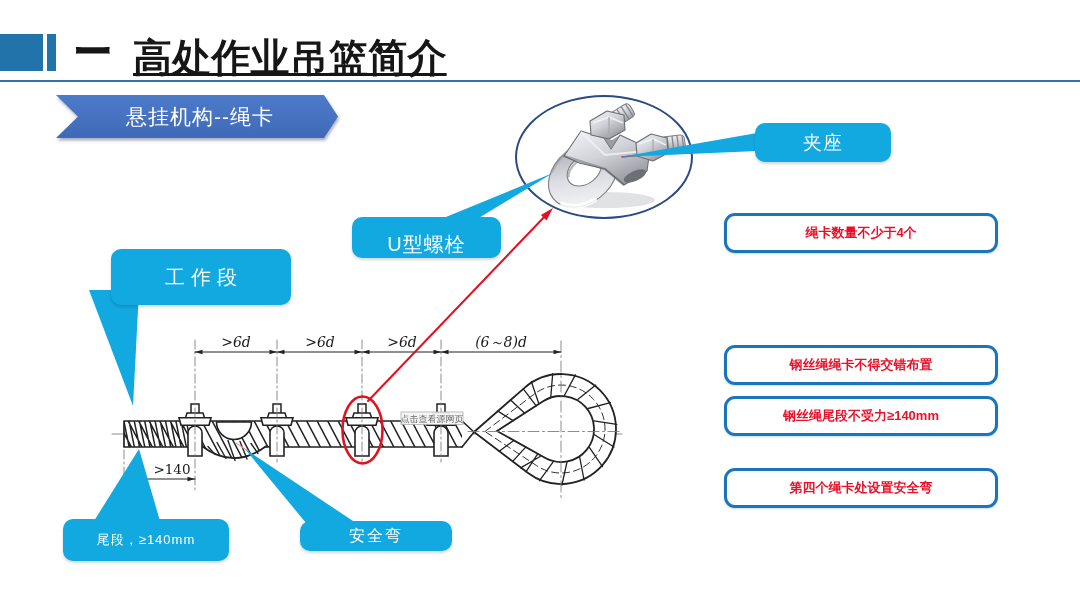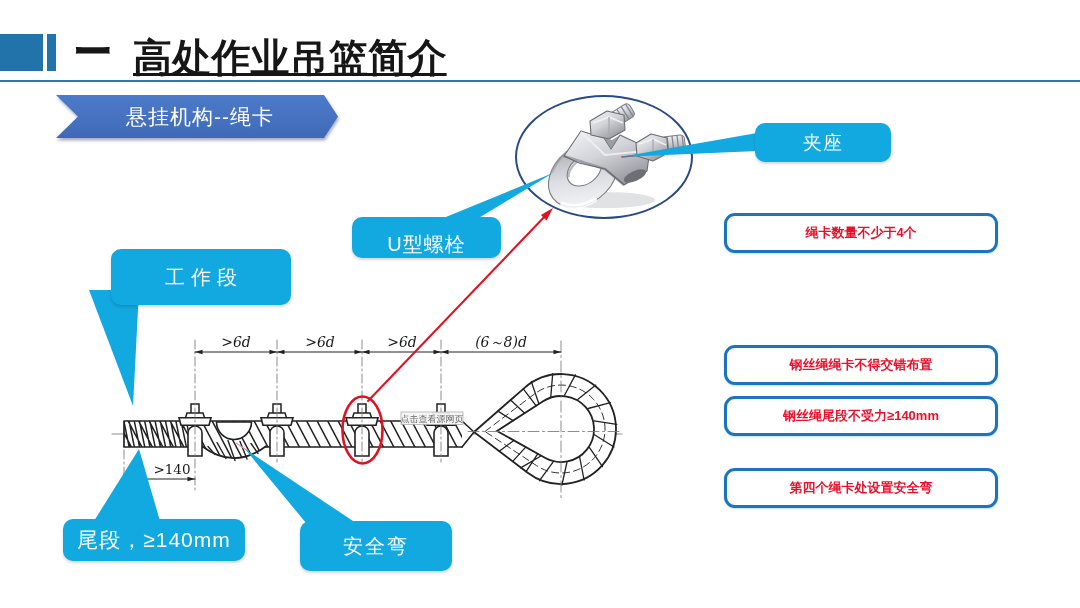--- a/index.html
+++ b/index.html
@@ -20,22 +20,22 @@
     border:2.5px solid #2A4A85;background:#fff;overflow:hidden;box-sizing:border-box;}
   
   #overlay{left:0;top:0;width:1080px;height:608px;z-index:5;}
   
   .cyan-box{z-index:6;background:#12A8E0;border-radius:10px;color:#fff;display:flex;
     align-items:center;justify-content:center;letter-spacing:1px;
     box-shadow:0 2px 3px rgba(0,40,70,.18);}
   #box-jiazuo{left:755px;top:123px;width:136px;height:39px;font-size:19px;}
   #box-ubolt{left:352px;top:217px;width:149px;height:41px;font-size:20px;align-items:flex-end;}
   #box-work{left:66px;top:249px;width:180px;height:56px;font-size:20px;letter-spacing:6px;text-indent:6px;margin-left:45px;}
-  #box-tail{left:63px;top:519px;width:182px;height:42px;font-size:21px;}
-  #box-bend{left:300px;top:521px;width:152px;height:50px;font-size:20px;letter-spacing:2px;}
+  #box-tail{left:63px;top:519px;width:166px;height:42px;font-size:13px;}
+  #box-bend{left:300px;top:521px;width:152px;height:30px;font-size:16px;letter-spacing:2px;}
   
   .rule-box{left:724px;width:274px;height:40px;background:#fff;border:3px solid #1B74BC;
     border-radius:11px;box-sizing:border-box;display:flex;align-items:center;justify-content:center;
     font-size:13px;font-weight:bold;color:#E8112A;z-index:6;box-shadow:0 1px 2px rgba(27,116,188,.25);}
   #rule-0{top:213px;} #rule-1{top:279px;} #rule-2{top:345px;} #rule-3{top:396px;} #rule-4{top:468px;}
   svg text{font-family:"DejaVu Serif",serif;}
 </style>
 </head>
 <body>
 

